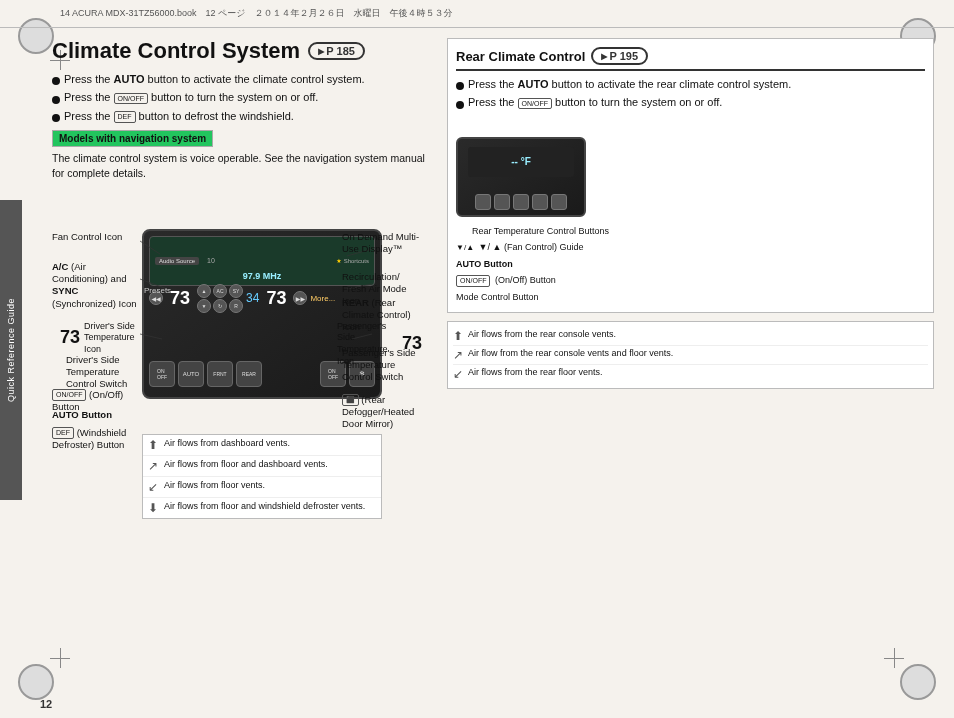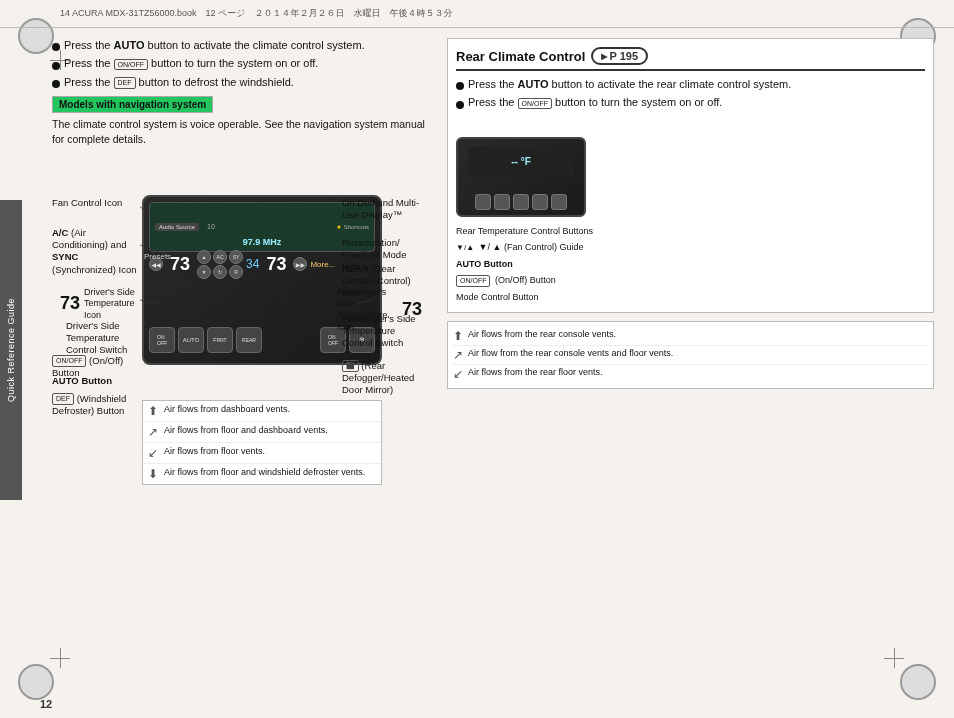--- a/index.html
+++ b/index.html
@@ -475,20 +475,24 @@
     <span>14 ACURA MDX-31TZ56000.book　12 ページ　２０１４年２月２６日　水曜日　午後４時５３分</span>
   </div>
 
   <div class="main-content">
 
     <div class="two-col">
 
       <div class="left-col">
 
         
+        <div class="page-title">
+          <span>Climate Control System</span>
+          <span class="page-ref-badge">P 185</span>
+        </div>
 
         
         <ul class="bullet-list">
           <li>
             <span class="bullet-dot"></span>
             <span>Press the <strong>AUTO</strong> button to activate the climate control system.</span>
           </li>
           <li>
             <span class="bullet-dot"></span>
             <span>Press the <span class="inline-icon">ON/OFF</span> button to turn the system on or off.</span>
@@ -662,21 +666,21 @@
                 <div class="rear-unit-controls">
                   <div class="rear-btn"></div>
                   <div class="rear-btn"></div>
                   <div class="rear-btn"></div>
                   <div class="rear-btn"></div>
                   <div class="rear-btn"></div>
                 </div>
               </div>
 
               <div style="font-size:9px; color:#111; line-height:1.5;">
-                <div style="margin-bottom:3px;">
+                <div style="margin-bottom:3px;margin-left:16px;">
                   <span>Rear Temperature Control Buttons</span>
                 </div>
                 <div style="margin-bottom:3px;">
                   <span style="font-size:8px;">▼/▲</span>
                   <span style="margin-left:2px;">▼/ ▲ (Fan Control) Guide</span>
                 </div>
                 <div style="margin-bottom:3px;">
                   <strong>AUTO Button</strong>
                 </div>
                 <div style="margin-bottom:3px;">

